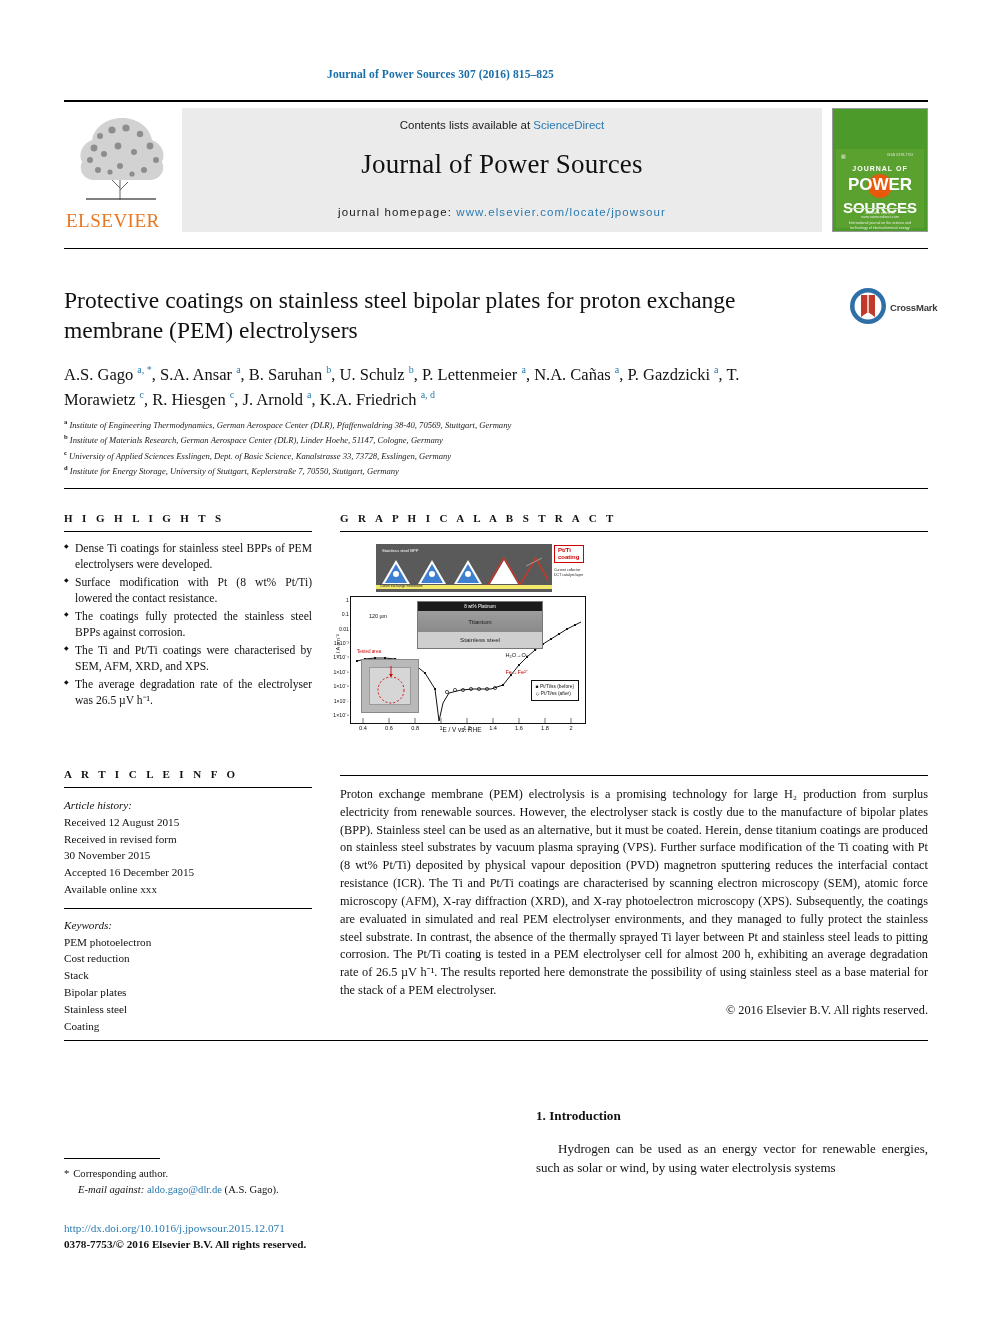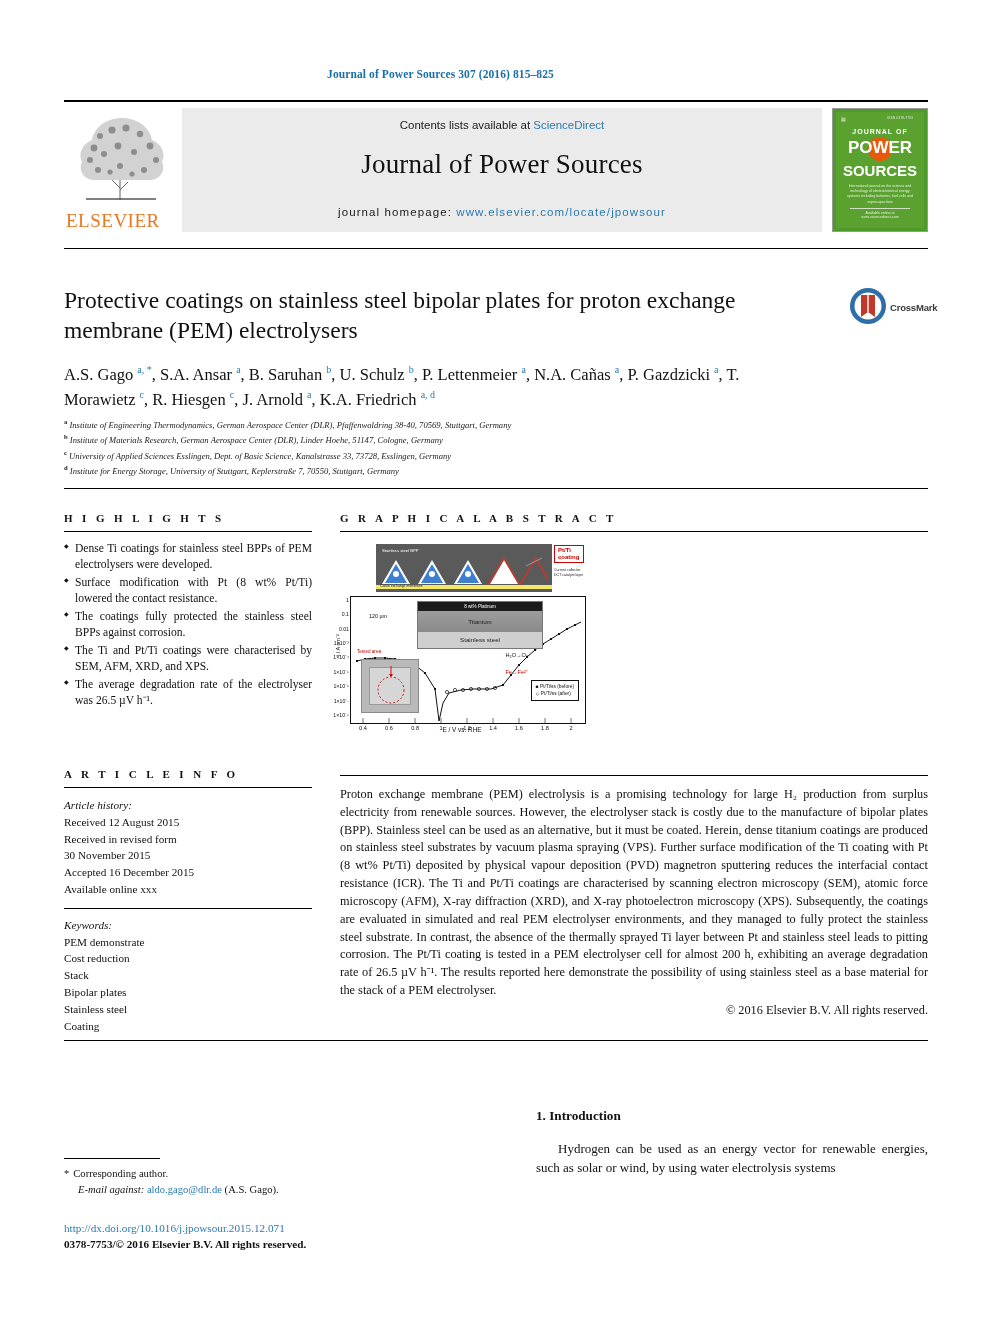--- a/index.html
+++ b/index.html
@@ -115,20 +115,21 @@
     margin-left: 10px;
     border: 1px solid #999;
     background: #4c9a2a;
     position: relative;
     overflow: hidden;
   }
   .cover-inner {
     position: absolute;
     inset: 3px;
     background: #5aa12f;
+    margin-top: 37px;
   }
   .cover-topbar {
     position: absolute;
     top: 4px; left: 5px; right: 5px;
     height: 7px;
   }
   .cover-topbar .tl {
     position: absolute; left: 0; top: 0;
     font-size: 5px; color: #d9e7cf; font-family:"Liberation Sans",sans-serif;
   }
@@ -668,21 +669,21 @@
           <div>Received in revised form</div>
           <div>30 November 2015</div>
           <div>Accepted 16 December 2015</div>
           <div>Available online xxx</div>
         </div>
     </div>
     <div class="info-rule"></div>
     <div class="info-block" style="margin-top:0">
       <div class="it">Keywords:</div>
       <div>
-          <div>PEM demonstrate</div>
+          <div>PEM photoelectron</div>
           <div>Cost reduction</div>
           <div>Stack</div>
           <div>Bipolar plates</div>
           <div>Stainless steel</div>
           <div>Coating</div>
         </div>
     </div>
   </div>
 
   <div class="col-right" style="top:512px;">

